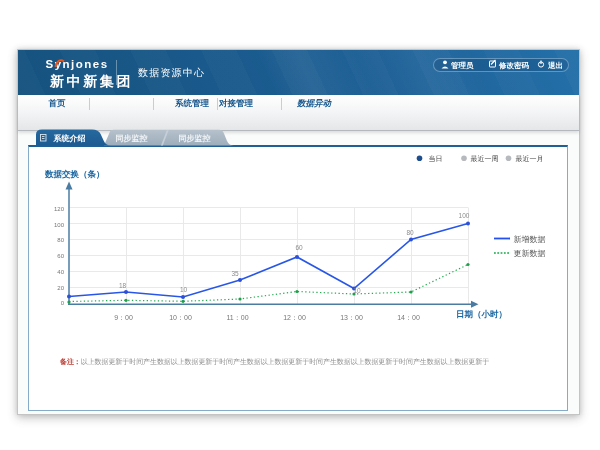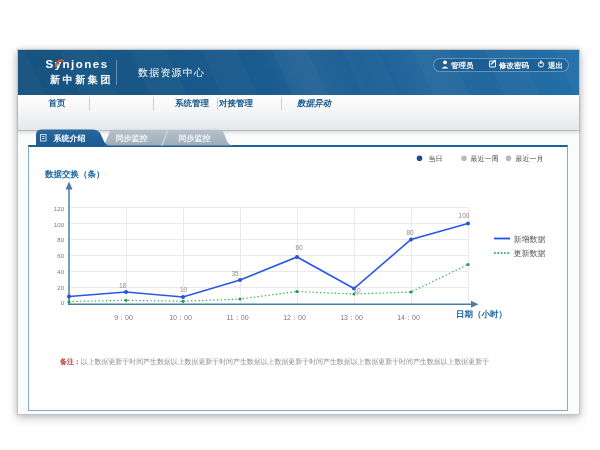--- a/index.html
+++ b/index.html
@@ -17,21 +17,21 @@
 .header {
   position:absolute; left:0; top:0; right:0; height:63px;
   background:linear-gradient(65deg,#16527e 0%,#1a5a8d 40%,#1d6096 65%,#2470a9 100%);
   border-bottom:1px solid #0d4572;
 }
 .header .tex {
   position:absolute; inset:0;
   background:linear-gradient(65deg, rgba(255,255,255,0) 45%, rgba(255,255,255,0.05) 52%, rgba(255,255,255,0) 62%, rgba(255,255,255,0.045) 72%, rgba(255,255,255,0) 82%), repeating-linear-gradient(65deg, rgba(255,255,255,0.022) 0 32px, rgba(255,255,255,0) 32px 64px);
 }
 .logo1 { position:absolute; left:27.5px; top:7.5px; color:#fff; font-weight:bold; font-size:11.5px; letter-spacing:1.5px; }
-.logo2 { position:absolute; left:32px; top:22.6px; color:#fff; font-weight:bold; font-size:10px; letter-spacing:2.6px; }
+.logo2 { position:absolute; left:32px; top:22.6px; color:#fff; font-weight:bold; font-size:14px; letter-spacing:2.6px; }
 .hdiv { position:absolute; left:98px; top:10px; height:25px; width:1px; background:rgba(255,255,255,0.35); }
 .htitle { position:absolute; left:120px; top:16px; color:#fff; font-weight:normal; font-size:10px; letter-spacing:1.2px; }
 .pill {
   position:absolute; left:415px; top:8px; width:136px; height:14px;
   background:rgba(13,55,95,0.22); border:1px solid rgba(185,215,240,0.45);
   border-radius:8px;
 }
 .nav {
   position:absolute; left:0; top:45px; right:0; height:36px;
   background:linear-gradient(180deg,#ffffff 0%,#f2f3f4 55%,#e4e6e8 100%);

